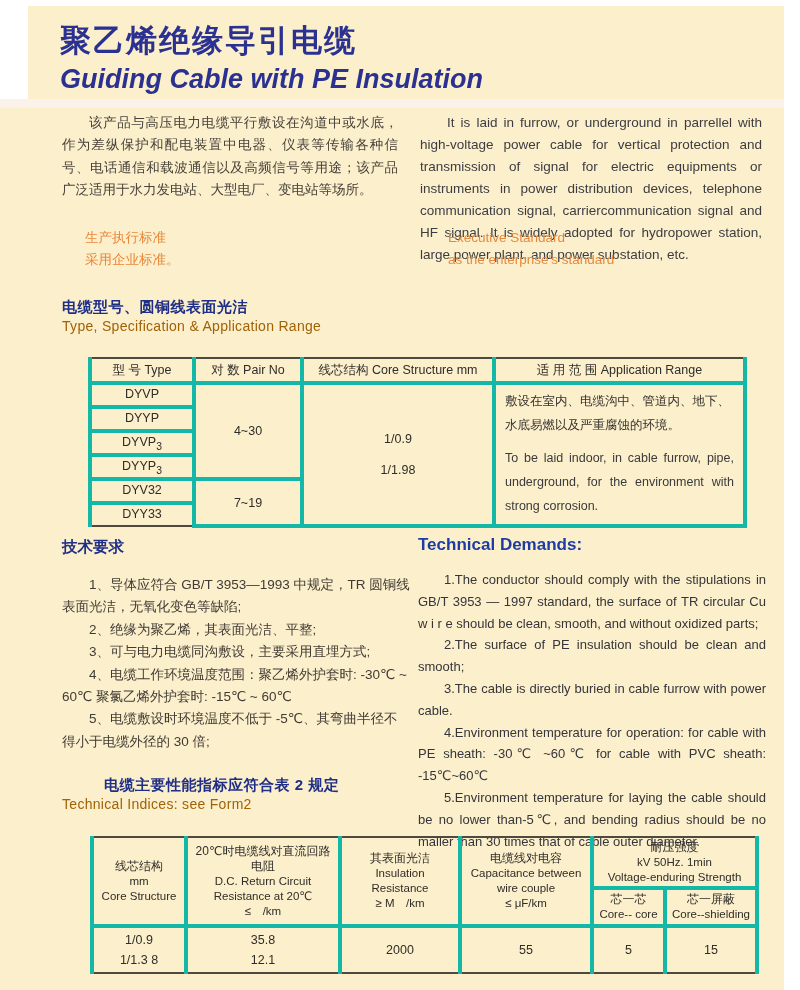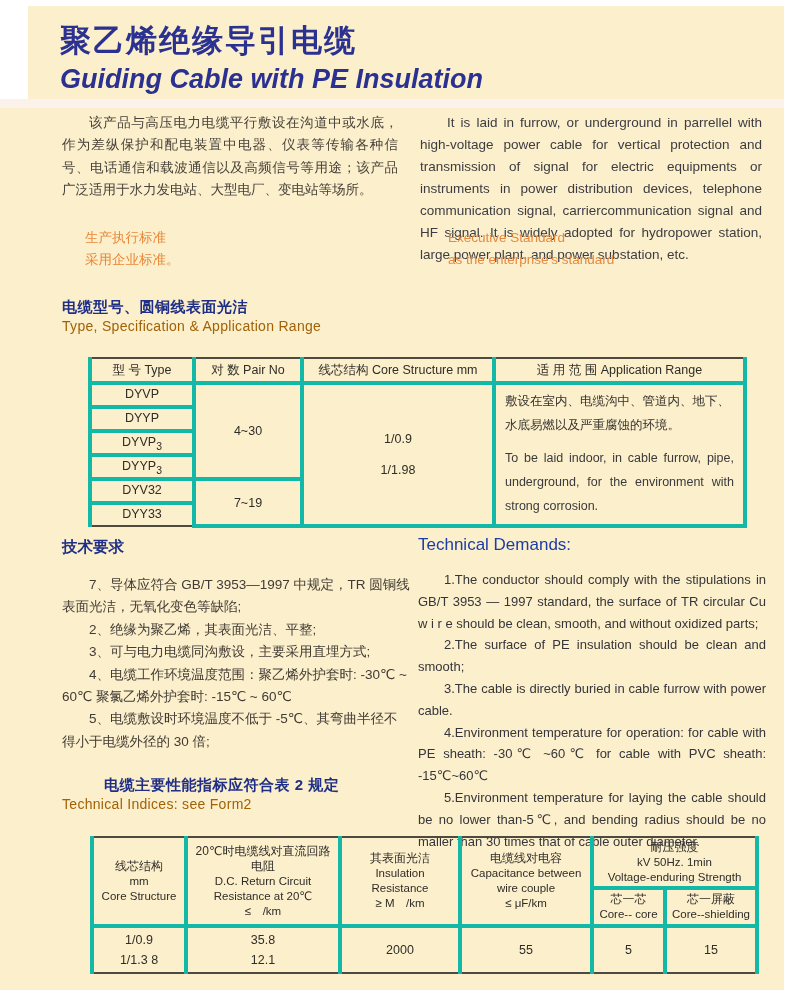--- a/index.html
+++ b/index.html
@@ -40,21 +40,21 @@
   .t1 .core-inner{display:flex;flex-direction:column;align-items:center;gap:17px;}
   .t1 .app-cell{text-align:left;vertical-align:top;padding:4px 9px;line-height:24px;}
   .t1 .app-zh{color:#35322E;}
   .t1 .app-en{margin-top:9px;color:#3A3A3E;text-align:justify;}
 
   .tech-zh{left:62px;top:537px;width:348px;}
   .tech-zh .h{font-size:15.5px;font-weight:bold;color:#202F86;}
   .tech-zh p{margin:0;font-size:13.5px;line-height:22.4px;text-indent:2em;color:#403B34;}
   .tech-zh .items{margin-top:16px;}
   .tech-en{left:418px;top:535px;width:348px;}
-  .tech-en .h{font-size:17px;font-weight:normal;color:#1C3DA4;}
+  .tech-en .h{font-size:17px;font-weight:bold;color:#1C3DA4;}
   .tech-en p{margin:0;font-size:13px;line-height:21.8px;text-indent:2em;color:#35353B;text-align:justify;}
   .tech-en .items{margin-top:14px;}
 
   .t2{left:90px;top:836px;width:665px;}
   .t2 th,.t2 td{border:4px solid #14b8a6;font-weight:normal;color:#2F2D29;
                 text-align:center;vertical-align:middle;padding:1px 2px;}
   .t2 tr:first-child th{border-top:2px solid #4F4A40;}
   .t2 .hl{font-size:12px;line-height:15px;}
   .t2 .hl-en{font-size:11.5px;line-height:15px;}
   .t2 .group-th{height:46px;}
@@ -132,21 +132,21 @@
     </tr>
     <tr>
       <td><span>DYY33</span><sub></sub></td>
     </tr>
   </tbody>
     </table>
 
   <div class="abs tech-zh">
     <div class="h">技术要求</div>
     <div class="items">
-      <p>7、导体应符合 GB/T 3953—1997 中规定，TR 圆铜线表面光洁，无氧化变色等缺陷;</p>
+      <p>1、导体应符合 GB/T 3953—1993 中规定，TR 圆铜线表面光洁，无氧化变色等缺陷;</p>
       <p>2、绝缘为聚乙烯，其表面光洁、平整;</p>
       <p>3、可与电力电缆同沟敷设，主要采用直埋方式;</p>
       <p>4、电缆工作环境温度范围：聚乙烯外护套时: -30℃ ~ 60℃ 聚氯乙烯外护套时: -15℃ ~ 60℃</p>
       <p>5、电缆敷设时环境温度不低于 -5℃、其弯曲半径不得小于电缆外径的 30 倍;</p>
     </div>
   </div>
 
   <div class="abs tech-en">
     <div class="h">Technical Demands:</div>
     <div class="items">

